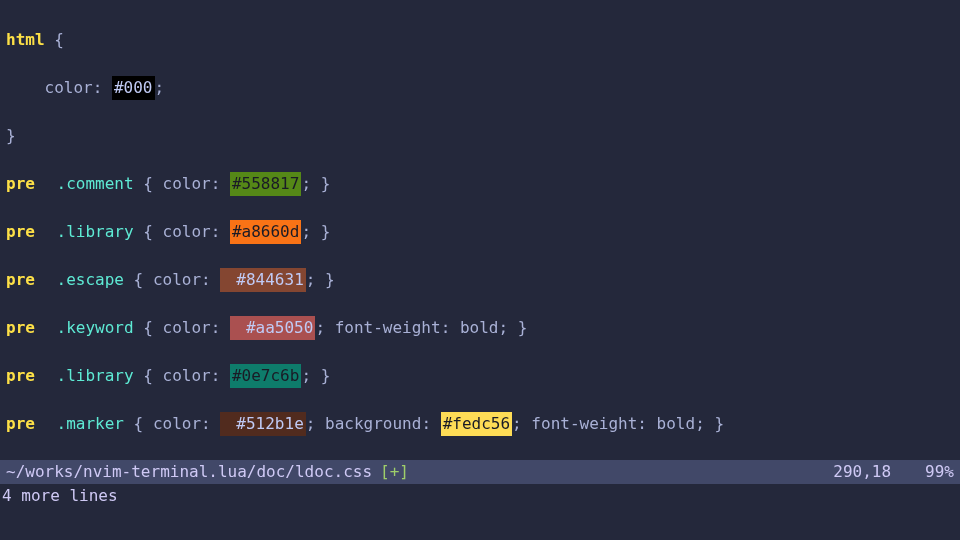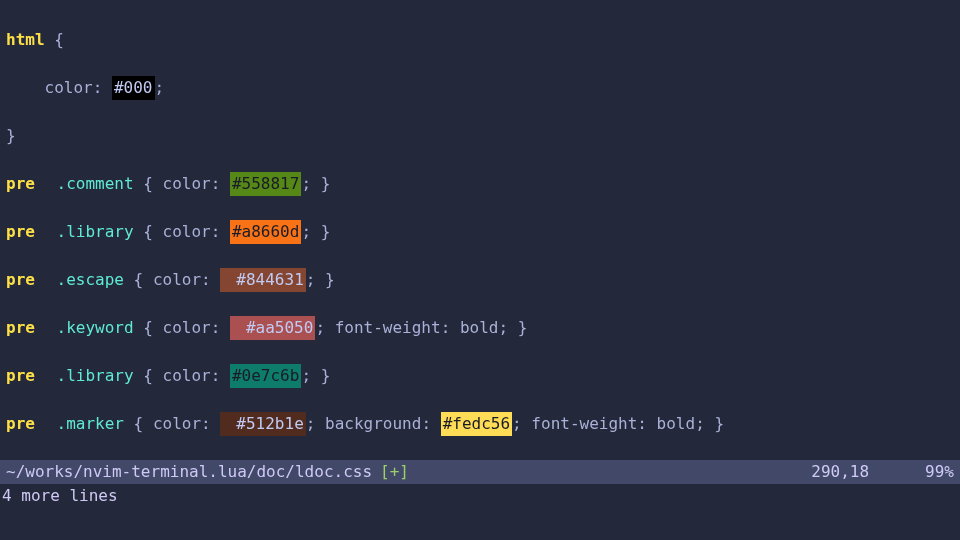--- a/index.html
+++ b/index.html
@@ -40,21 +40,21 @@
     background: #414868;
     color: #cfc9f5;
     display: flex;
     align-items: center;
     font-size: 16px;
     padding: 12px 6px;
   }
   .statusbar .file { flex: 0 0 auto; }
   .statusbar .mod  { color: #9ece6a; margin-left: 8px; }
   .statusbar .spacer { flex: 1 1 auto; }
-  .statusbar .pos  { margin-right: 56px; }
+  .statusbar .pos  { margin-right: 34px; }
   .msgline {
     position: absolute;
     left: 0; right: 0;
     top: 484px;
     height: 24px;
     padding: 0 2px;
     color: #cfc9f5;
   }
 </style>
 </head>

